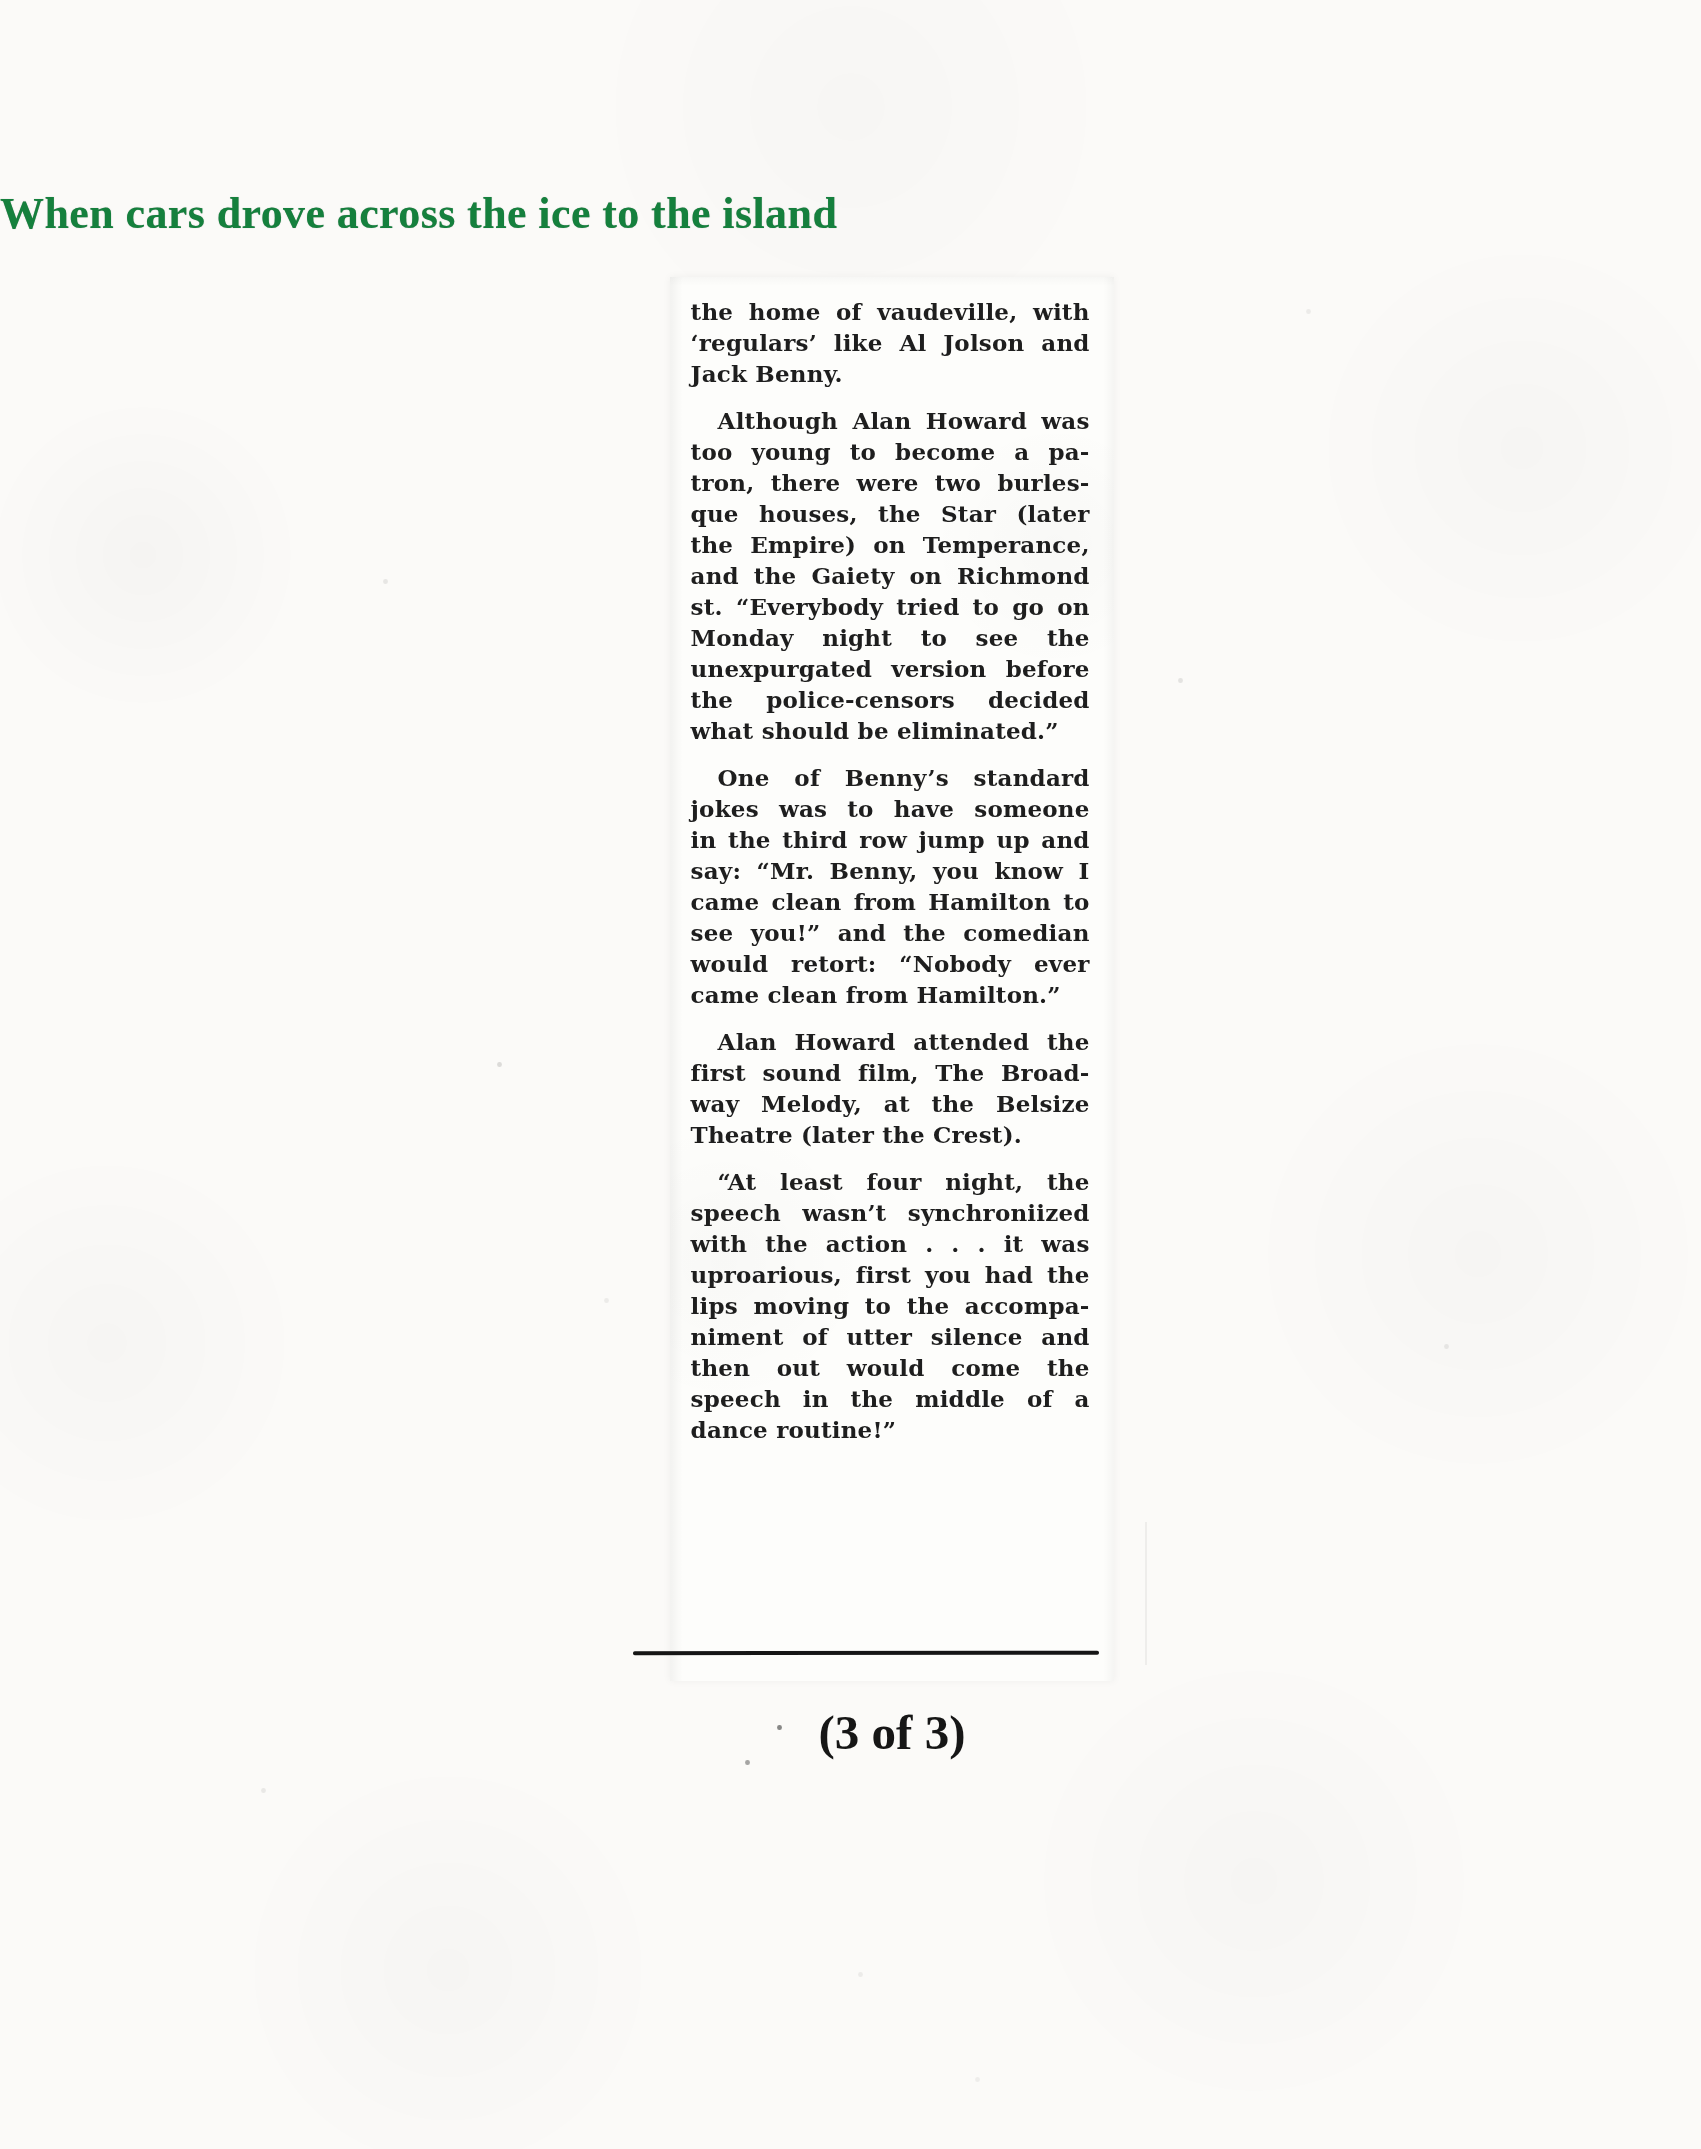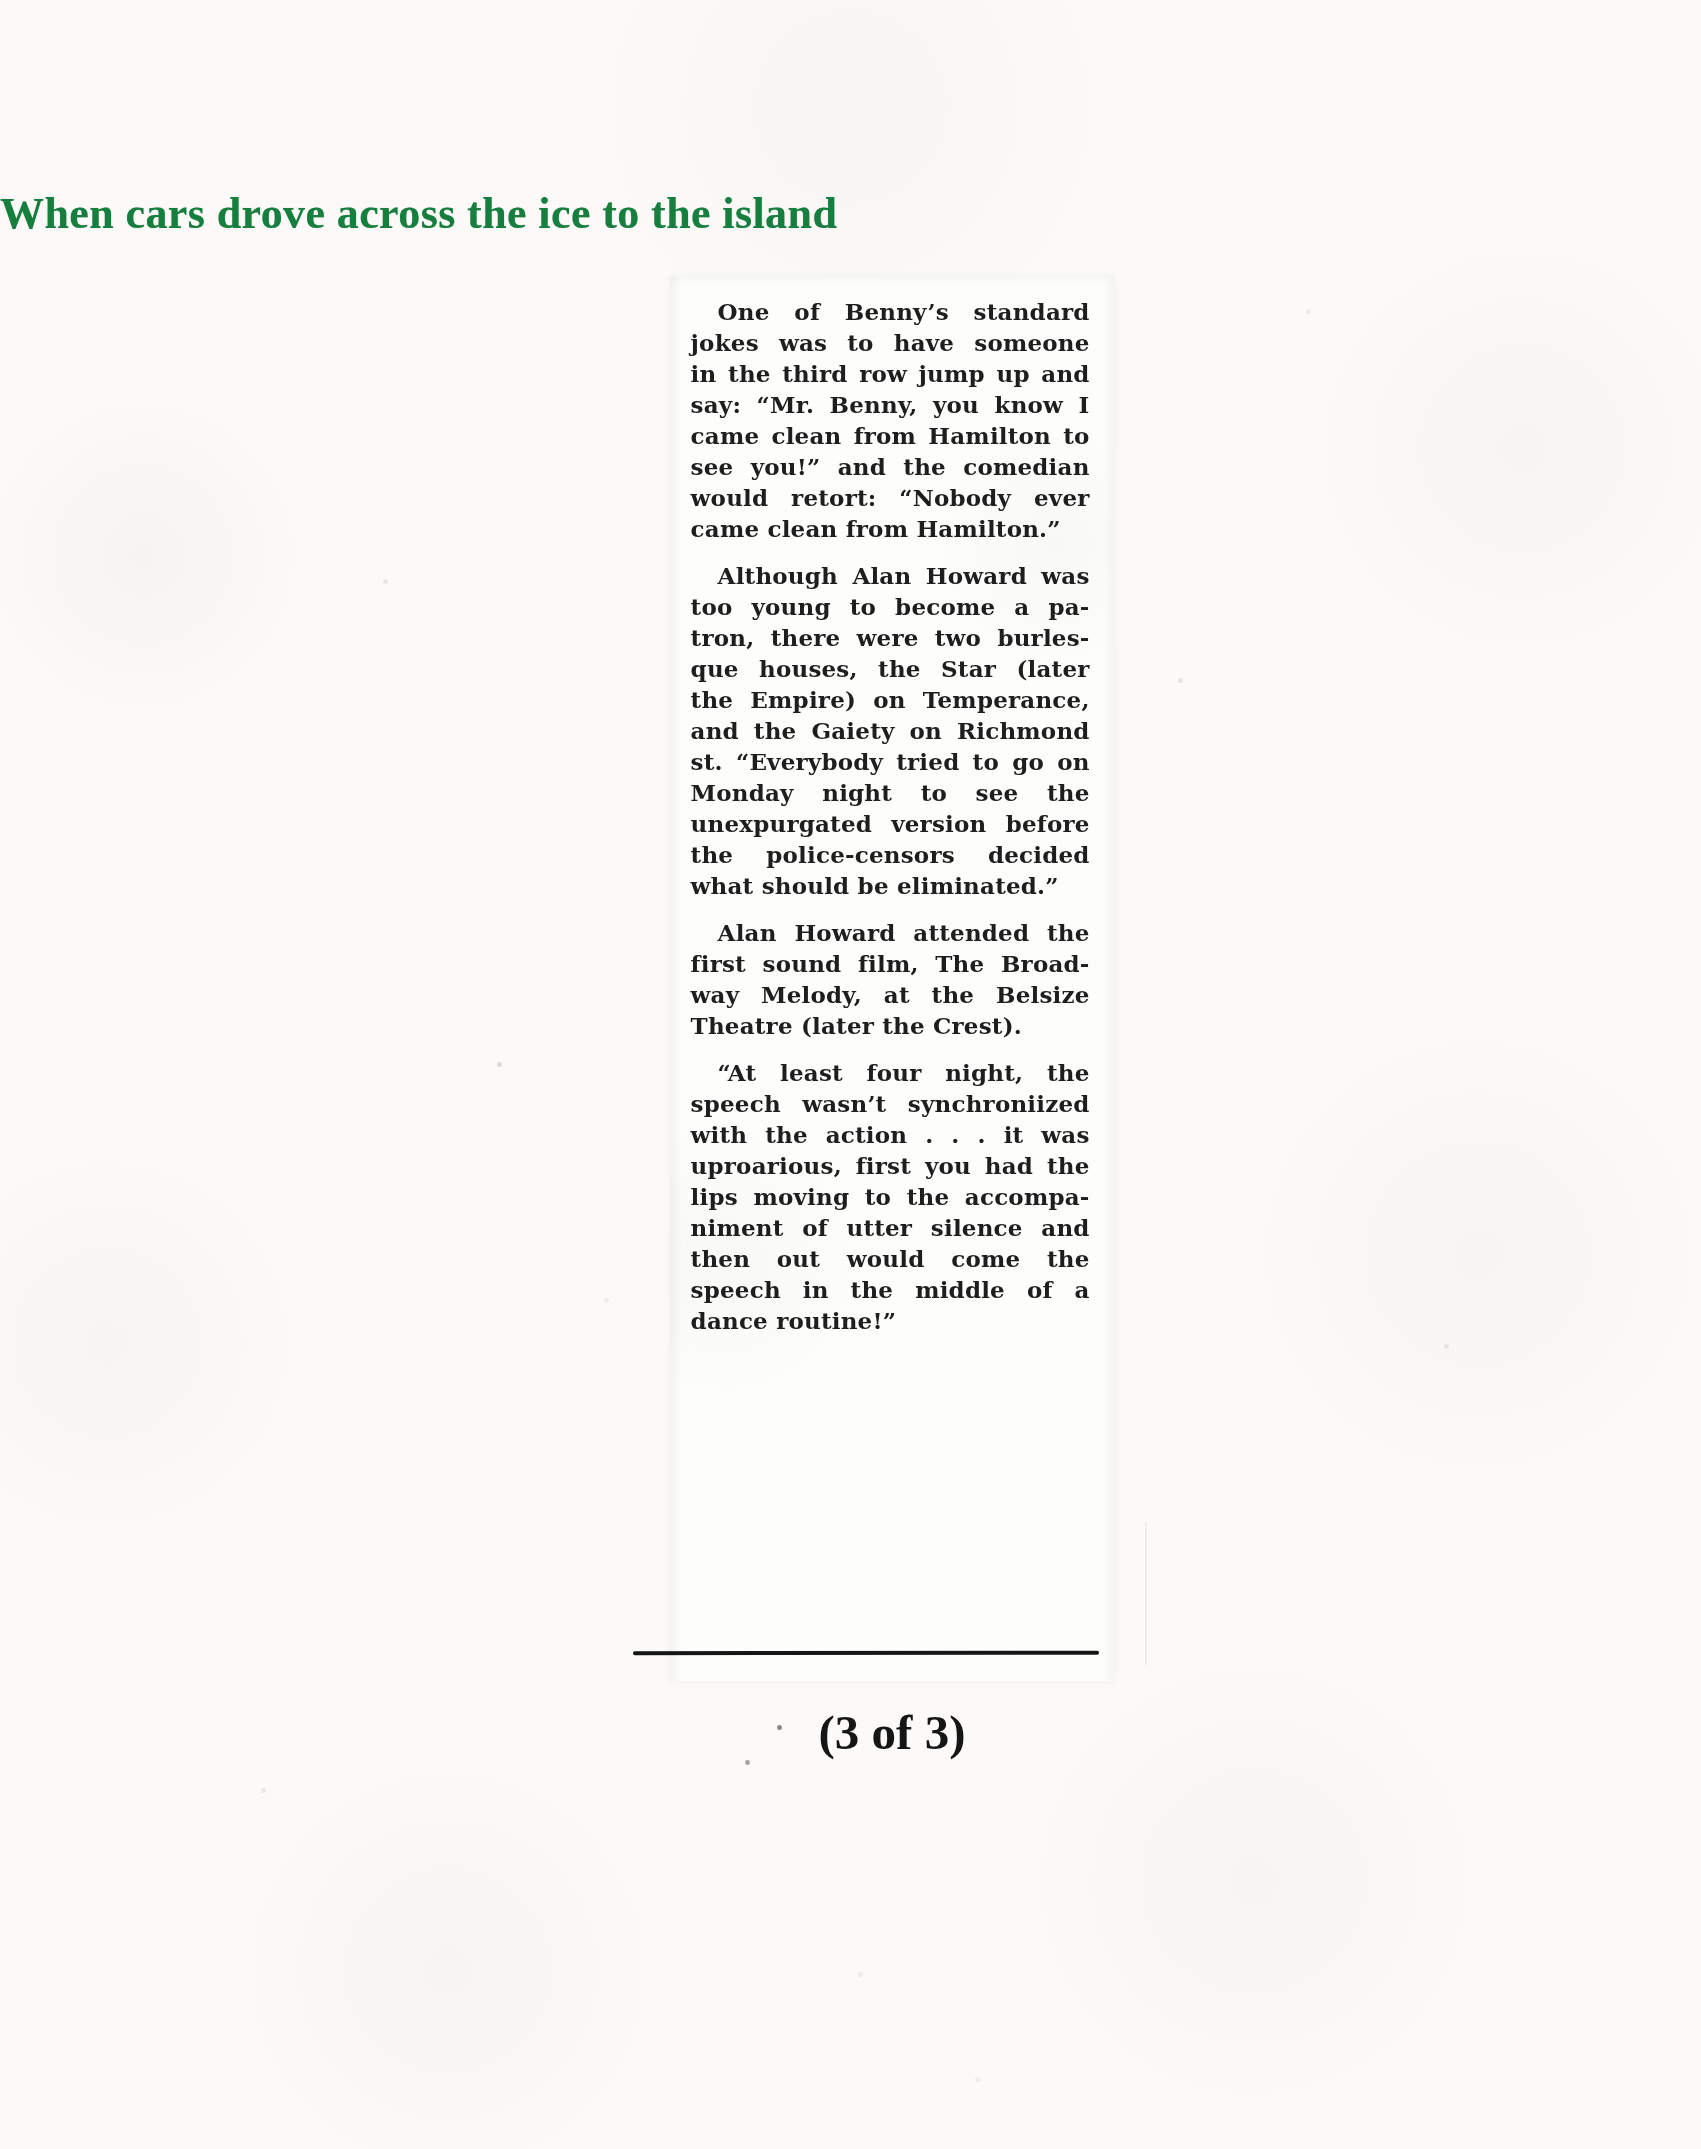--- a/index.html
+++ b/index.html
@@ -118,42 +118,47 @@
     background: rgba(0,0,0,0.05);
   }
 </style>
 </head>
 <body>
 
 <h1 class="headline">When cars drove across the ice to the island</h1>
 
 <div class="clipping">
   <div class="column">
-      <div class="para indent">
-        <div class="line first">One of Benny’s standard</div>
-        <div class="line">jokes was to have someone</div>
-        <div class="line">in the third row jump up and</div>
-        <div class="line">say: “Mr. Benny, you know I</div>
-        <div class="line">came clean from Hamilton to</div>
-        <div class="line">see you!” and the comedian</div>
-        <div class="line">would retort: “Nobody ever</div>
-        <div class="line last">came clean from Hamilton.”</div>
+      <div class="para">
+        <div class="line first">the home of vaudeville, with</div>
+        <div class="line">‘regulars’ like Al Jolson and</div>
+        <div class="line last">Jack Benny.</div>
       </div>
       <div class="para indent">
         <div class="line first">Although Alan Howard was</div>
         <div class="line">too young to become a pa-</div>
         <div class="line">tron, there were two burles-</div>
         <div class="line">que houses, the Star (later</div>
         <div class="line">the Empire) on Temperance,</div>
         <div class="line">and the Gaiety on Richmond</div>
         <div class="line">st. “Everybody tried to go on</div>
         <div class="line">Monday night to see the</div>
         <div class="line">unexpurgated version before</div>
         <div class="line">the police-censors decided</div>
         <div class="line last">what should be eliminated.”</div>
+      </div>
+      <div class="para indent">
+        <div class="line first">One of Benny’s standard</div>
+        <div class="line">jokes was to have someone</div>
+        <div class="line">in the third row jump up and</div>
+        <div class="line">say: “Mr. Benny, you know I</div>
+        <div class="line">came clean from Hamilton to</div>
+        <div class="line">see you!” and the comedian</div>
+        <div class="line">would retort: “Nobody ever</div>
+        <div class="line last">came clean from Hamilton.”</div>
       </div>
       <div class="para indent">
         <div class="line first">Alan Howard attended the</div>
         <div class="line">first sound film, The Broad-</div>
         <div class="line">way Melody, at the Belsize</div>
         <div class="line last">Theatre (later the Crest).</div>
       </div>
       <div class="para indent">
         <div class="line first">“At least four night, the</div>
         <div class="line">speech wasn’t synchroniized</div>

